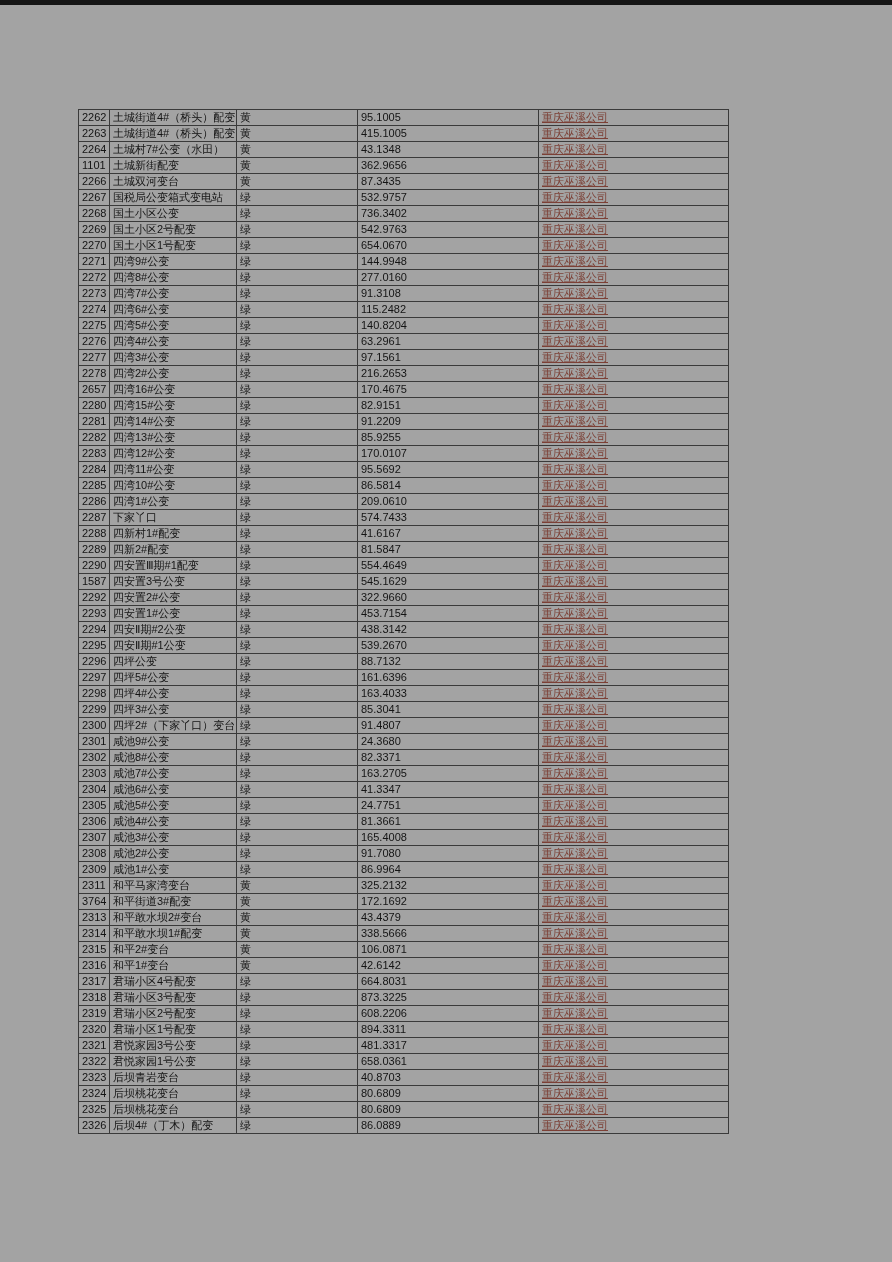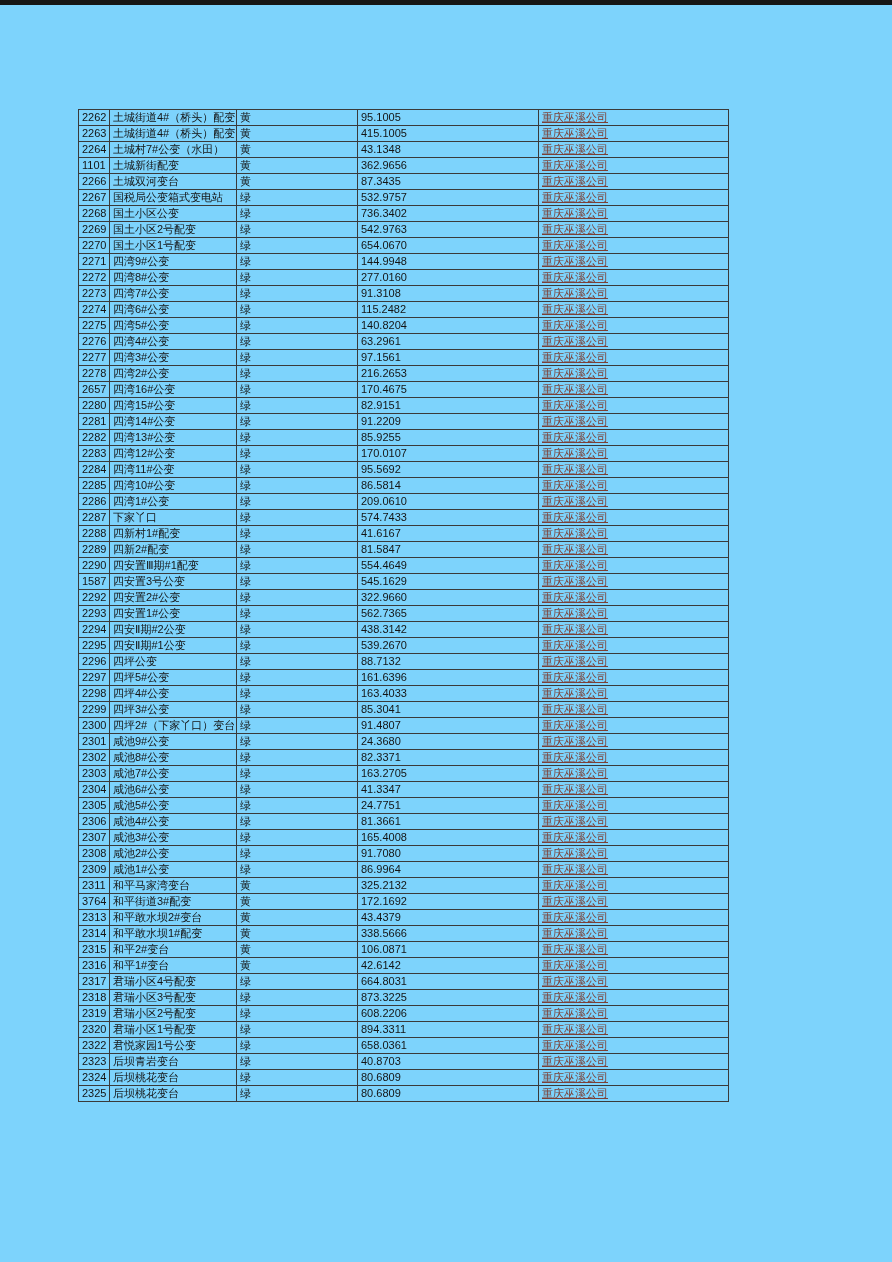--- a/index.html
+++ b/index.html
@@ -5,21 +5,21 @@
   html, body {
     margin: 0;
     padding: 0;
     background: #ffffff;
     font-family: "Liberation Sans", sans-serif;
   }
   .page {
     position: relative;
     width: 892px;
     height: 1262px;
-    background: #7dd3fc;
+    background: #a3a3a3;
     overflow: hidden;
   }
   .top-bar {
     position: absolute;
     top: 0;
     left: 0;
     width: 892px;
     height: 5px;
     background: #161616;
   }
@@ -369,21 +369,21 @@
     <td class="col-value">322.9660</td>
     <td class="col-company">
       <span class="company-link">重庆巫溪公司</span>
     </td>
   </tr>
 
   <tr>
     <td class="col-id">2293</td>
     <td class="col-name">四安置1#公变</td>
     <td class="col-status">绿</td>
-    <td class="col-value">562.7365</td>
+    <td class="col-value">453.7154</td>
     <td class="col-company">
       <span class="company-link">重庆巫溪公司</span>
     </td>
   </tr>
 
   <tr>
     <td class="col-id">2294</td>
     <td class="col-name">四安Ⅱ期#2公变</td>
     <td class="col-status">绿</td>
     <td class="col-value">438.3142</td>
@@ -636,20 +636,29 @@
   <tr>
     <td class="col-id">2320</td>
     <td class="col-name">君瑞小区1号配变</td>
     <td class="col-status">绿</td>
     <td class="col-value">894.3311</td>
     <td class="col-company">
       <span class="company-link">重庆巫溪公司</span>
     </td>
   </tr>
 
+  <tr>
+    <td class="col-id">2321</td>
+    <td class="col-name">君悦家园3号公变</td>
+    <td class="col-status">绿</td>
+    <td class="col-value">481.3317</td>
+    <td class="col-company">
+      <span class="company-link">重庆巫溪公司</span>
+    </td>
+  </tr>
 
   <tr>
     <td class="col-id">2322</td>
     <td class="col-name">君悦家园1号公变</td>
     <td class="col-status">绿</td>
     <td class="col-value">658.0361</td>
     <td class="col-company">
       <span class="company-link">重庆巫溪公司</span>
     </td>
   </tr>
@@ -677,15 +686,24 @@
   <tr>
     <td class="col-id">2325</td>
     <td class="col-name">后坝桃花变台</td>
     <td class="col-status">绿</td>
     <td class="col-value">80.6809</td>
     <td class="col-company">
       <span class="company-link">重庆巫溪公司</span>
     </td>
   </tr>
 
+  <tr>
+    <td class="col-id">2326</td>
+    <td class="col-name">后坝4#（丁木）配变</td>
+    <td class="col-status">绿</td>
+    <td class="col-value">86.0889</td>
+    <td class="col-company">
+      <span class="company-link">重庆巫溪公司</span>
+    </td>
+  </tr>
 </tbody>
   </table>
 </div>
 
 </body></html>

